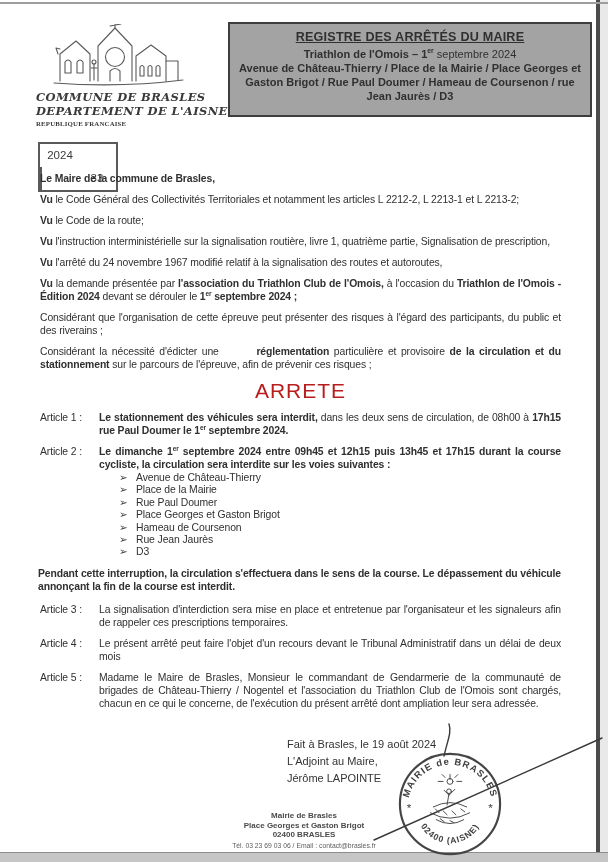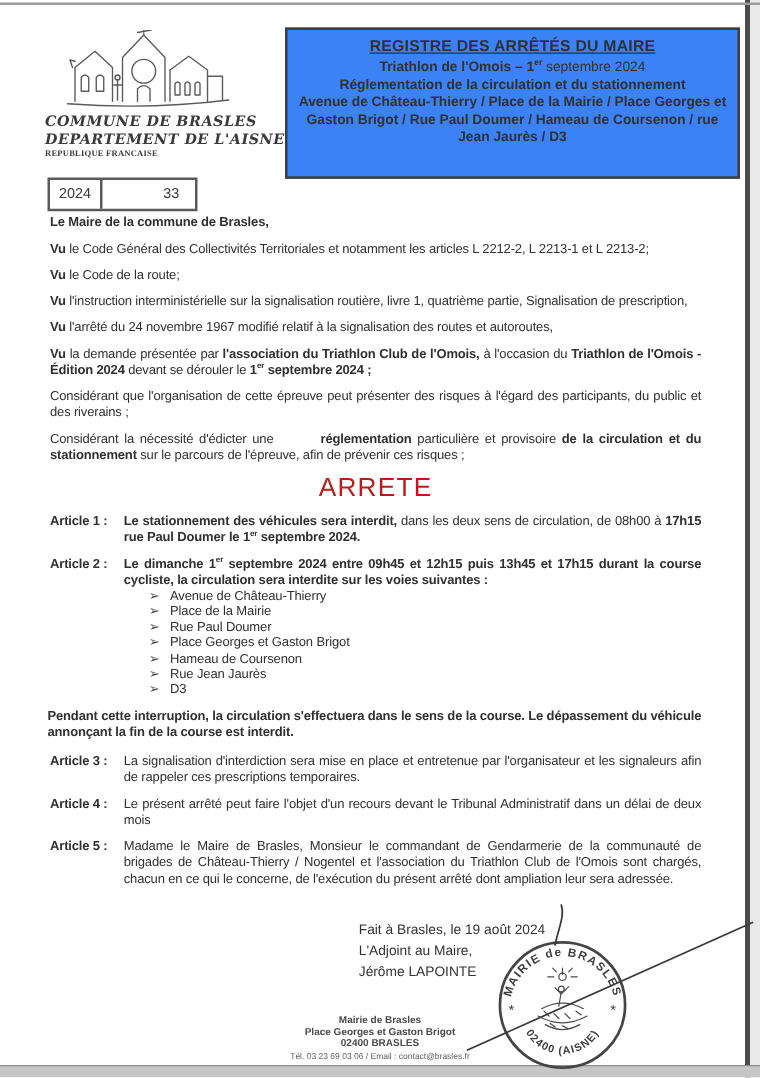--- a/index.html
+++ b/index.html
@@ -14,35 +14,35 @@
   .scan-right-outer{position:absolute;top:0;right:0;width:10px;height:862px;background:#e9e9e9;}
   .scan-right{position:absolute;top:0;right:8px;width:4px;height:862px;background:#4b4b4b;}
   .scan-bottom{position:absolute;bottom:0;left:0;width:608px;height:9px;background:#c6c6c6;border-top:1px solid #8d8d8d;}
 
   
   .logo{position:absolute;left:50px;top:24px;}
   .emblem-caption{position:absolute;left:36px;top:90px;font-family:"DejaVu Serif","Liberation Serif",serif;font-style:italic;font-weight:bold;color:#3a3a3a;}
   .caption-line{font-size:11.5px;line-height:14px;letter-spacing:.4px;}
   .caption-small{font-size:6.8px;font-style:normal;letter-spacing:.2px;margin-top:2px;font-family:"Liberation Serif",serif;}
 
-  .title-box{position:absolute;left:228px;top:22px;width:344px;border:2px solid #3d3d3d;padding:6px 8px 24px;text-align:center;background:#3b82f6;}
+  .title-box{position:absolute;left:228px;top:22px;width:344px;border:2px solid #3d3d3d;padding:6px 8px 12px;text-align:center;background:#a3a3a3;}
   .tb-title{font-size:12.6px;font-weight:bold;text-decoration:underline;letter-spacing:.2px;margin-bottom:3px;}
   .tb-sub{font-size:11px;font-weight:bold;line-height:14px;}
 
-  .register-box{position:absolute;left:38px;top:142px;display:flex;border:2px solid #5a5a5a;background:#fff;}
+  .register-box{position:absolute;left:38px;top:142px;display:flex;border:2px solid #5a5a5a;background:#fff;flex-direction:column;}
   .reg-cell{width:40px;height:23px;line-height:23px;text-align:center;font-size:11.5px;color:#3a3a3a;}
   .reg-cell.second{width:38px;border-left:2px solid #5a5a5a;padding-left:36px;}
 
   
   .content{position:absolute;left:40px;top:172px;width:521px;}
   .para{font-size:10.4px;line-height:13px;letter-spacing:-0.12px;text-align:justify;margin:0 0 8px 0;}
   sup{font-size:.62em;line-height:0;}
   .arrete-heading{text-align:center;font-size:21px;font-weight:normal;letter-spacing:1px;margin:4px 0 8px;color:#b91c1c;}
   .article{display:flex;margin:0 0 8px 0;}
-  .art-label{flex:none;width:56px;font-weight:bold;font-size:10.4px;line-height:13px;letter-spacing:-0.12px;}
+  .art-label{flex:none;width:56px;font-weight:normal;font-size:10.4px;line-height:13px;letter-spacing:-0.12px;}
   .art-body{flex:1;margin-left:3px;}
   .art-text{font-size:10.4px;line-height:13px;letter-spacing:-0.12px;text-align:justify;}
   .street-list{margin:1px 0 0 20px;}
   .street{font-size:10.4px;line-height:12.4px;letter-spacing:-0.1px;}
   .street-bullet{display:inline-block;width:17px;color:#444;}
   .note{font-size:10.4px;line-height:13px;letter-spacing:-0.12px;font-weight:bold;text-align:justify;margin:2px 0 10px -2px;}
 
   
   .signature{position:absolute;left:287px;top:736px;font-size:11px;line-height:17px;color:#333;}
   .stamp{position:absolute;left:396px;top:750px;}
@@ -88,21 +88,20 @@
 
 <div class="emblem-caption">
   <div class="caption-line">COMMUNE DE BRASLES</div>
   <div class="caption-line">DEPARTEMENT DE L'AISNE</div>
   <div class="caption-small">REPUBLIQUE FRANCAISE</div>
 </div>
 
 <div class="title-box">
   <div class="tb-title">REGISTRE DES ARRÊTÉS  DU MAIRE</div>
   <div class="tb-sub"><span style="font-weight: bold;">Triathlon de l'Omois – 1</span><sup style="font-weight: bold;">er</sup><span style="font-weight: normal;"> septembre 2024</span></div>
-  <div class="tb-sub">Réglementation de la circulation et du stationnement</div>
   <div class="tb-sub">Avenue de Château-Thierry / Place de la Mairie / Place Georges et Gaston Brigot / Rue Paul Doumer / Hameau de Coursenon / rue Jean Jaurès / D3</div>
 </div>
 
 <div class="register-box">
   <div class="reg-cell">2024</div>
   <div class="reg-cell second">33</div>
 </div>
 
 <div class="content">
   <p class="para"><span style="font-weight: bold;">Le Maire de la commune de Brasles,</span></p>

